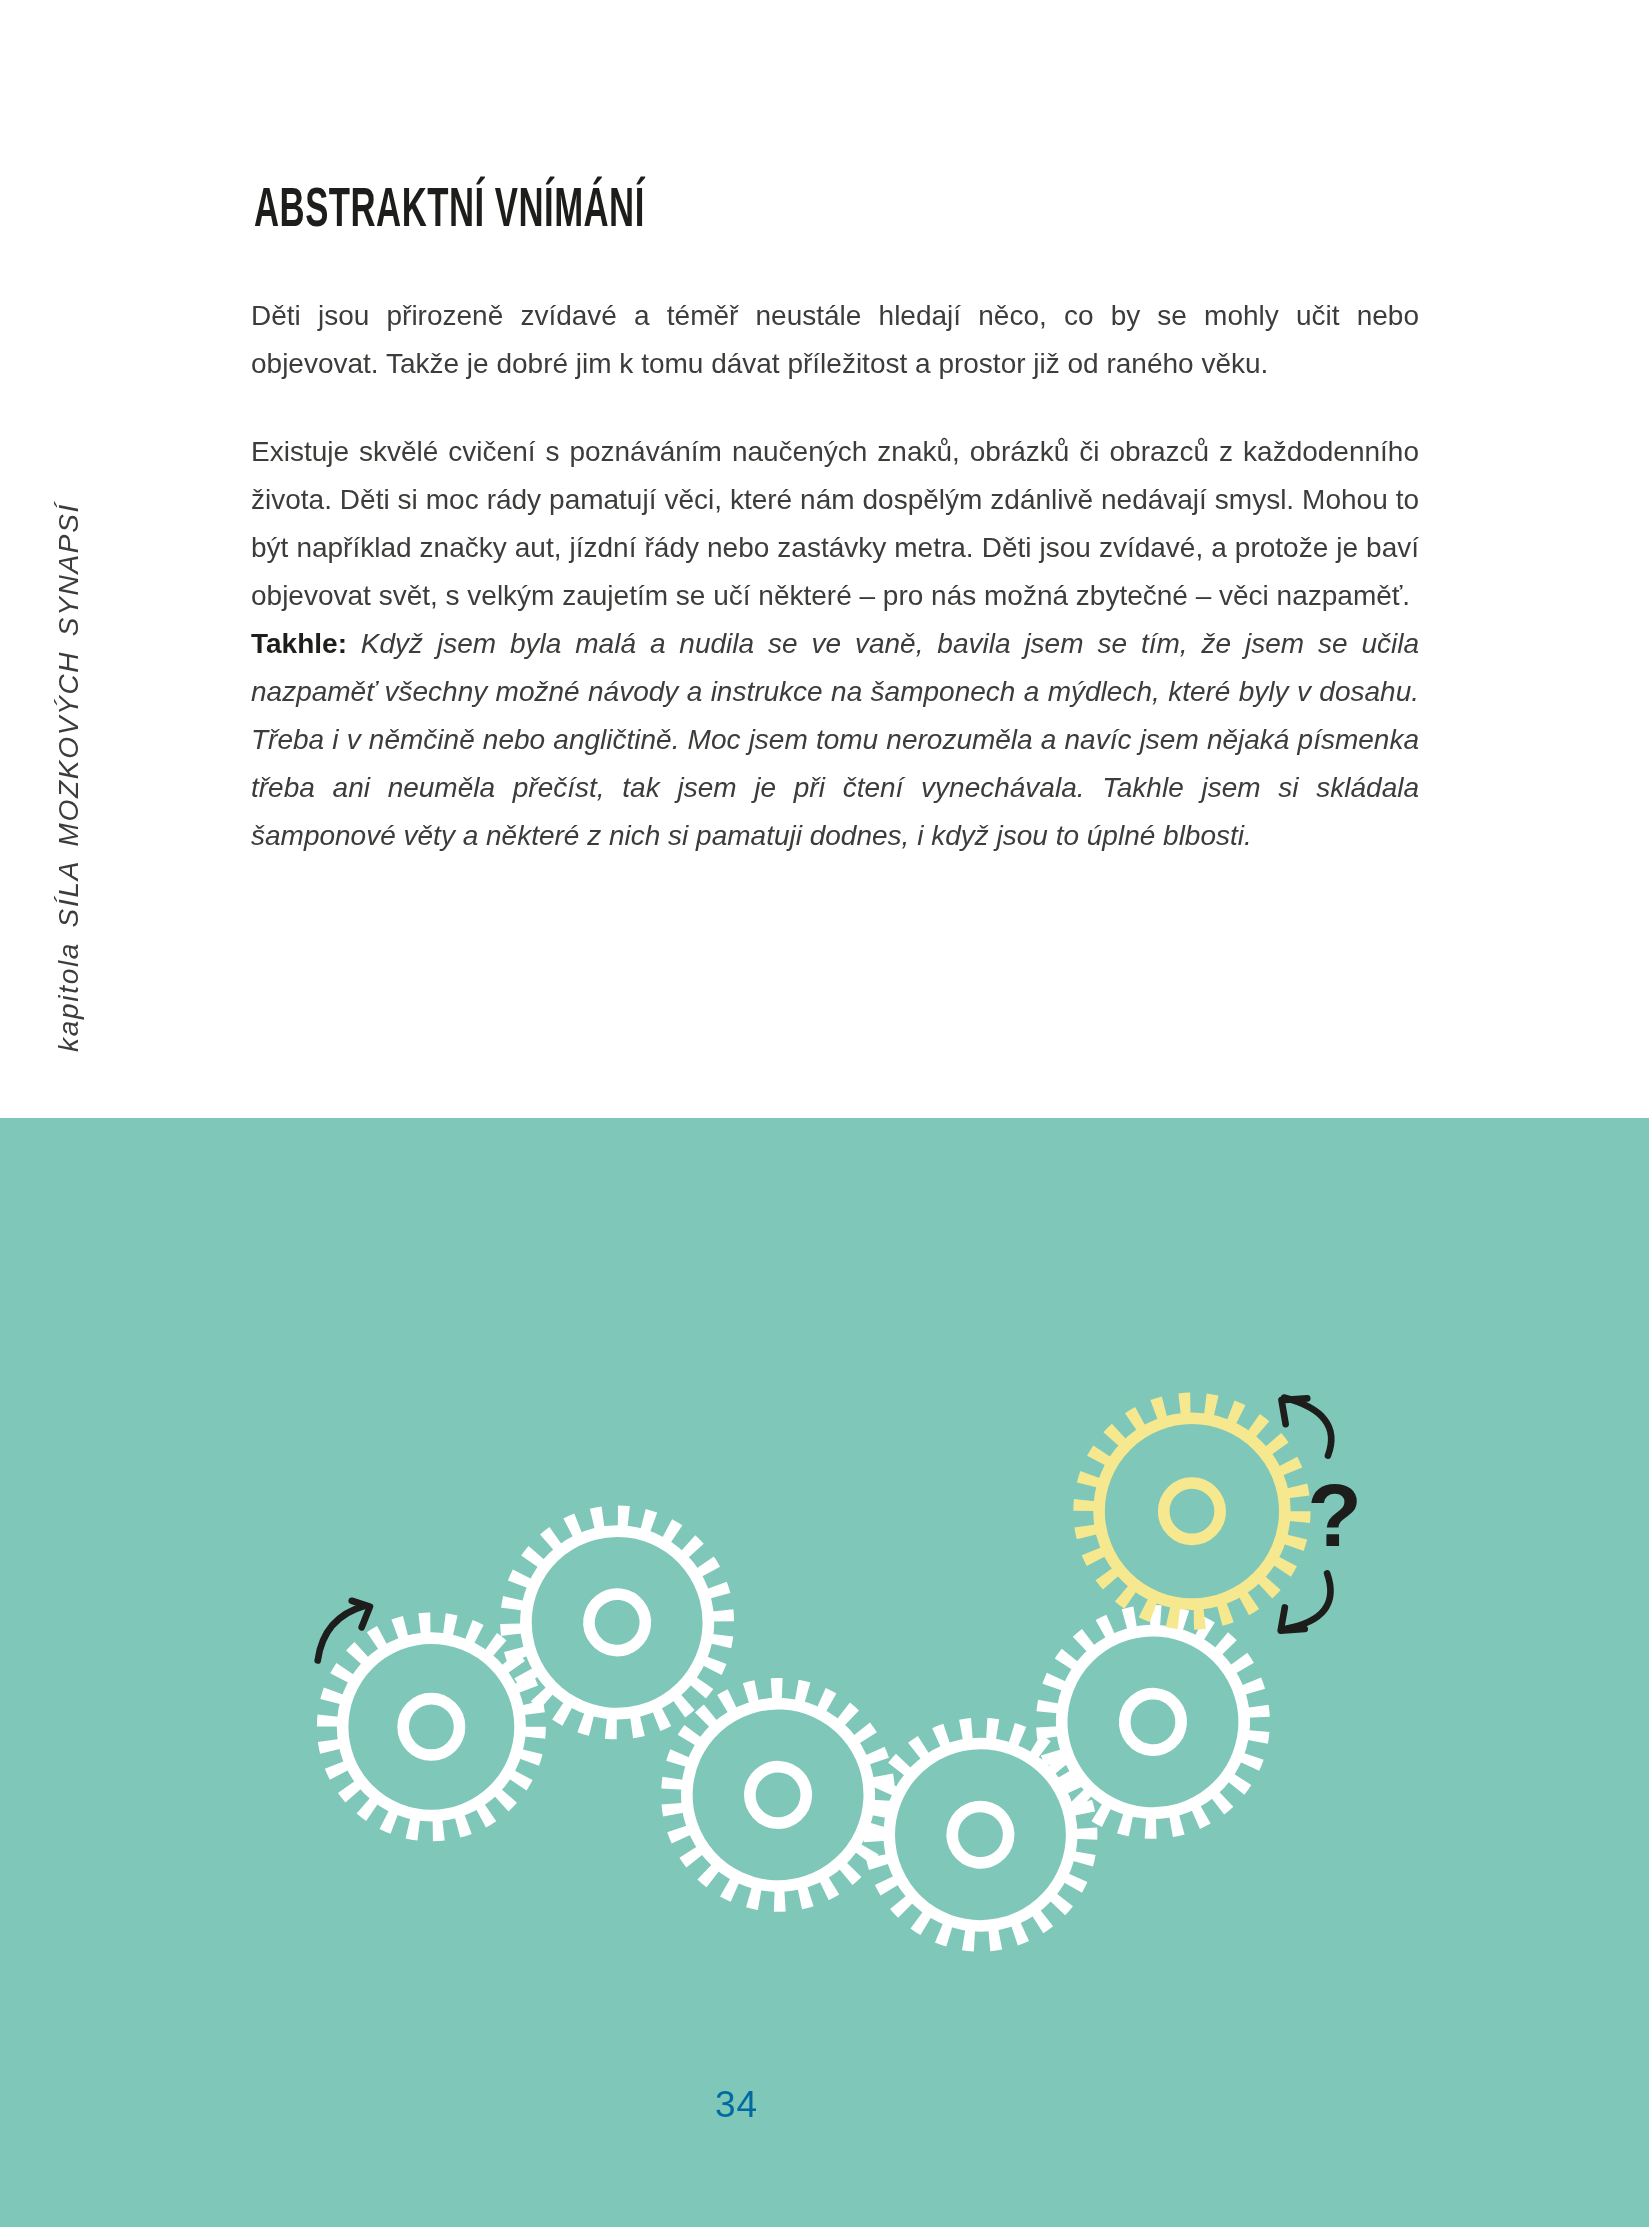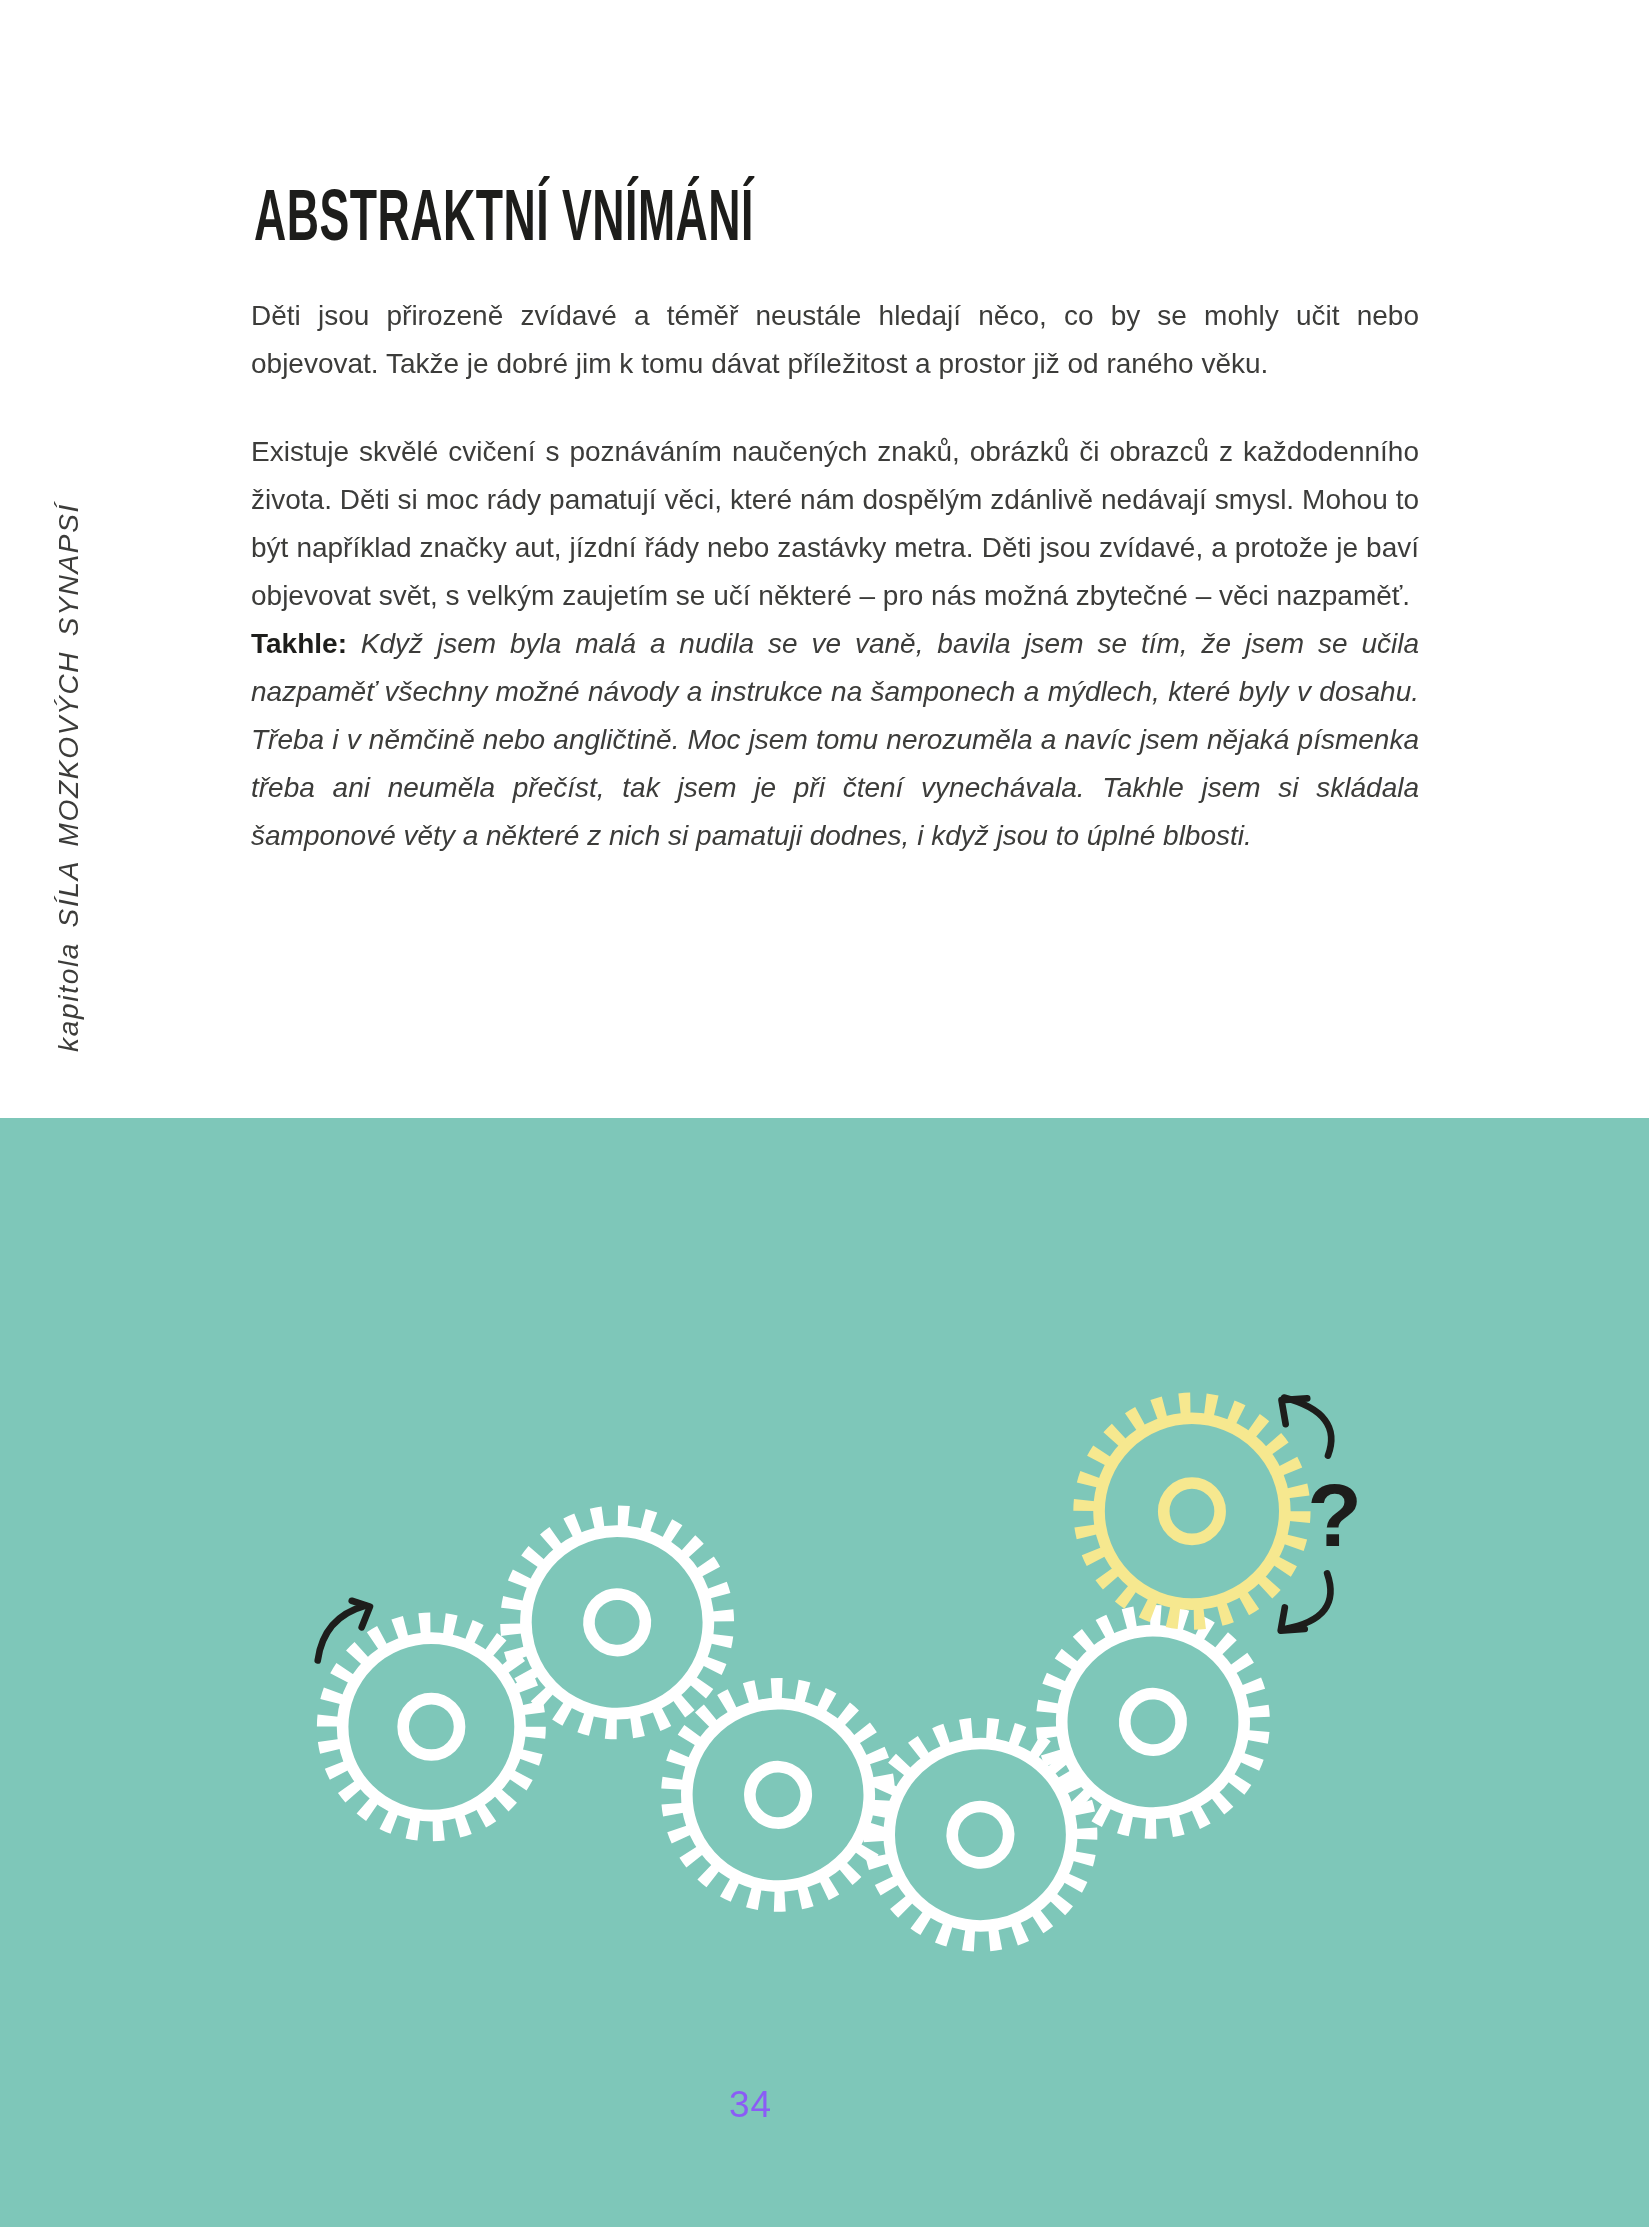--- a/index.html
+++ b/index.html
@@ -11,39 +11,39 @@
   .sidebar-text{
     position:absolute;left:53px;top:1052px;
     transform:rotate(-90deg);transform-origin:0 0;
     white-space:nowrap;font-size:28px;font-style:italic;font-weight:300;
     letter-spacing:1.7px;word-spacing:5px;color:#3c3c3a;width:539px;
   }
   
   .cond{display:inline-block;transform:scaleX(0.62);transform-origin:0 50%;letter-spacing:0.8px;white-space:nowrap;}
   .title{
     position:absolute;left:254px;top:179px;margin:0;
-    font-size:72px;line-height:1;font-weight:bold;color:#1d1d1b;
+    font-size:56px;line-height:1;font-weight:bold;color:#1d1d1b;
   }
   .copy{
     position:absolute;left:251px;top:292px;width:1168px;
     font-size:28px;line-height:48px;color:#3c3c3a;text-align:justify;
   }
   .copy p{margin:0;}
   .copy .p1{margin-bottom:40px;}
   .copy .p2{}
   .quote-speaker{font-weight:bold;font-style:normal;color:#1d1d1b;}
   .quote-text{font-style:italic;}
   
   .exercise{
     position:absolute;left:0;top:1118px;width:1649px;height:1109px;
   }
   .illustration-svg{position:absolute;left:0;top:0;width:1649px;height:2227px;pointer-events:none;}
   .page-number{
-    position:absolute;left:16px;top:2084px;width:1469px;text-align:center;
-    font-size:37px;color:#8b5cf6;letter-spacing:0.8px;
+    position:absolute;left:2px;top:2084px;width:1469px;text-align:center;
+    font-size:37px;color:#0369a1;letter-spacing:0.8px;
   }
 </style>
 </head>
 <body>
 
 <div class="page">
 
   <div class="sidebar-text">kapitola SÍLA MOZKOVÝCH SYNAPSÍ</div>
 
   <h1 class="title" style="color: rgb(29, 29, 27);"><span class="cond">ABSTRAKTNÍ VNÍMÁNÍ</span></h1>

